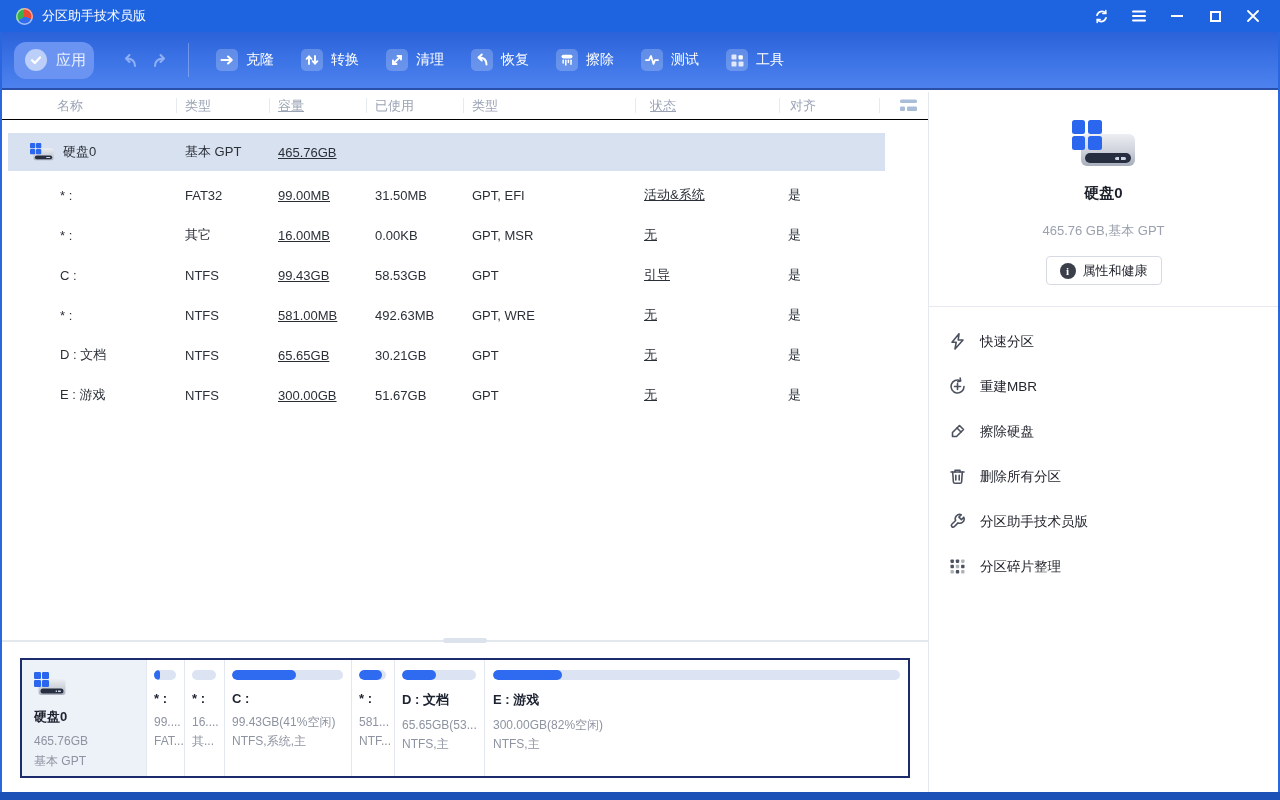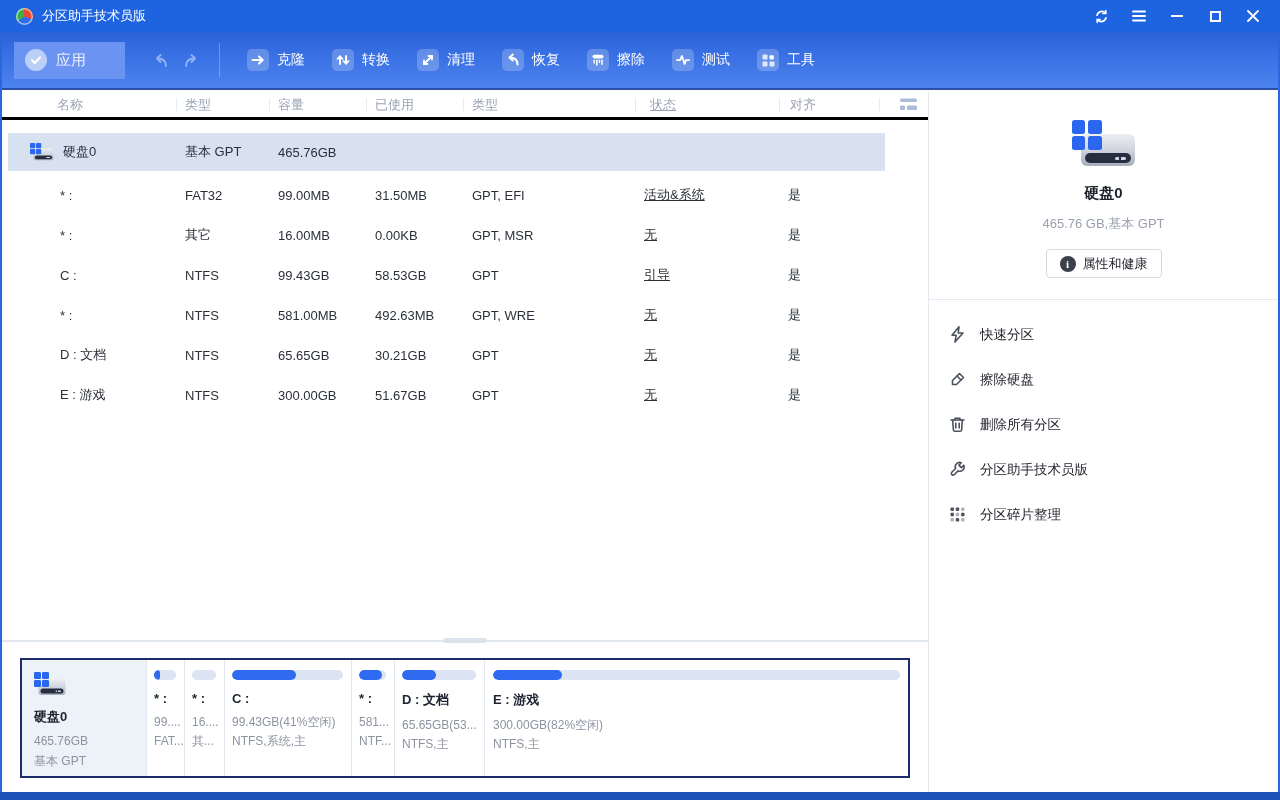--- a/index.html
+++ b/index.html
@@ -32,21 +32,21 @@
   .glyph-max { width:11px; height:11px; border:2px solid #fff; }
 
   
   .toolbar {
     height:58px; display:flex; align-items:center; padding-left:14px;
     background:linear-gradient(180deg,#2b62d9 0%,#3a71e4 45%,#4d82ee 100%);
     border-bottom:2px solid #2a4fa8;
   }
   .apply-btn {
     display:flex; align-items:center; gap:9px; border:none; cursor:pointer;
-    width:111px; height:37px; border-radius:0; background:#6b94f2; padding:0 0 0 11px;
+    width:80px; height:37px; border-radius:12px; background:#6b94f2; padding:0 0 0 11px;
     font-family:inherit;
   }
   .apply-check {
     width:22px; height:22px; border-radius:50%; background:rgba(255,255,255,.55);
     display:flex; align-items:center; justify-content:center; flex:0 0 auto;
   }
   .apply-label { color:#eaf0fd; font-size:15px; }
   .hist-btn { margin-left:26px; color:#8fb0f6; cursor:pointer; display:flex; align-items:center; }
   .hist-btn + .hist-btn { margin-left:10px; }
   .tsep { width:1px; height:34px; background:rgba(255,255,255,.28); margin:0 0 0 18px; }
@@ -60,24 +60,24 @@
     display:flex; align-items:center; justify-content:center; flex:0 0 auto;
   }
 
   
   .main { position:absolute; left:2px; right:2px; top:92px; bottom:8px; display:flex; background:#fff; }
   .left-pane { width:926px; display:flex; flex-direction:column; }
   .right-pane { flex:1; border-left:1px solid #e4e8ef; background:#fff; }
 
   
   .thead { height:28px; display:flex; align-items:center; font-size:13px; color:#9aa3b5;
-           border-bottom:3px solid #000000; }
+           border-bottom:1px solid #000000; }
   .hc { height:100%; display:flex; align-items:center; padding-left:8px; position:relative; }
   .hc::after { content:""; position:absolute; right:0; top:6px; bottom:6px; width:1px; background:#e6eaf1; }
-  .col-name{width:175px; padding-left:55px;} .col-type{width:93px;} .col-cap{width:97px;}
+  .col-name{width:175px; padding-left:55px;} .col-type{width:93px;} .col-cap{width:97px;text-decoration:underline;}
   .col-used{width:97px;} .col-fs{width:172px;} .col-status{width:144px; padding-left:14px;text-decoration:underline;}
   .col-align{width:100px; padding-left:10px;} .col-cog{flex:1; justify-content:center;}
   .col-cog::after{display:none;}
   .cog-wrap{ cursor:pointer; display:flex; }
 
   .tbody { flex:1; padding-top:13px; overflow:hidden; }
   .trow { height:40px; display:flex; align-items:center; font-size:13px; cursor:default; position:relative; }
   .trow .c { position:relative; z-index:1; display:flex; align-items:center; height:100%; padding-left:8px; overflow:hidden; white-space:nowrap; }
   .trow .c.col-name { padding-left:58px; }
   .trow.disk-row { height:38px; margin-bottom:4px; }
@@ -93,21 +93,21 @@
   .drive-slot::after { content:""; position:absolute; right:5px; top:3.5px; width:11px; height:3px;
     background:linear-gradient(90deg,#cfd5e2 0 4px,transparent 4px 6px,#cfd5e2 6px 11px); border-radius:1.5px; }
   .drive-grid { position:absolute; left:0; top:0; width:30px; height:30px; display:grid;
     grid-template-columns:1fr 1fr; grid-template-rows:1fr 1fr; gap:2.5px; }
   .drive-grid span { background:#2a66ee; border-radius:2.5px; }
 
   
   .rhead { text-align:center; padding-top:28px; }
   .rhead .icon-holder { display:inline-block; }
   .rname { font-size:15px; font-weight:bold; color:#1d222c; margin-top:12px; }
-  .rdesc { font-size:13px; color:#9aa1ad; margin-top:12px; }
+  .rdesc { font-size:13px; color:#9aa1ad; margin-top:19px; }
   .props-btn { margin-top:16px; height:29px; padding:0 13px; border:1px solid #d6dae2; border-radius:4px;
     background:#fff; display:inline-flex; align-items:center; gap:7px; font-size:13px; color:#23262e;
     cursor:pointer; font-family:inherit; }
   .info-icon { width:16px; height:16px; border-radius:50%; background:#3a3f4a; color:#fff; font-size:11px;
     font-weight:bold; display:flex; align-items:center; justify-content:center; font-family:"Liberation Serif",serif; }
   .rdivider { height:1px; background:#e6e9ef; margin-top:21px; }
   .ractions { padding:12px 0 0 0; }
   .raction { height:45px; display:flex; align-items:center; padding-left:19px; gap:13px; cursor:pointer;
     font-size:13.5px; color:#23262e; }
   .raction svg { color:#4b515e; flex:0 0 auto; }
@@ -491,20 +491,28 @@
 
     <div class="ractions">
       <div class="raction">
         <svg width="19" height="19" viewBox="0 0 19 19" fill="none" stroke="currentColor" stroke-width="1.6" stroke-linejoin="round">
           <path d="M11 1.8 L4 10.2 H8.2 L7 17 L15 8 H10.2 L11 1.8 Z"></path>
         </svg>
         <span>快速分区</span>
       </div>
       <div class="raction">
         <svg width="19" height="19" viewBox="0 0 19 19" fill="none" stroke="currentColor" stroke-width="1.6" stroke-linecap="round" stroke-linejoin="round">
+          <path d="M16 9.5 A6.5 6.5 0 1 1 12.4 3.7"></path>
+            <path d="M12.2 1 L12.6 4 L9.8 4.8"></path>
+            <path d="M9.5 6.5 V12.5 M6.5 9.5 H12.5"></path>
+        </svg>
+        <span>重建MBR</span>
+      </div>
+      <div class="raction">
+        <svg width="19" height="19" viewBox="0 0 19 19" fill="none" stroke="currentColor" stroke-width="1.6" stroke-linecap="round" stroke-linejoin="round">
           <path d="M11.5 3.5 L15.5 7.5 L8.5 14.5 H4.5 V10.5 Z"></path>
             <path d="M9 6 L13 10"></path>
         </svg>
         <span>擦除硬盘</span>
       </div>
       <div class="raction">
         <svg width="19" height="19" viewBox="0 0 19 19" fill="none" stroke="currentColor" stroke-width="1.6" stroke-linecap="round" stroke-linejoin="round">
           <path d="M3 5 H16"></path>
             <path d="M7 5 V3.2 H12 V5"></path>
             <path d="M4.7 5 L5.4 15 A1.5 1.5 0 0 0 6.9 16.3 H12.1 A1.5 1.5 0 0 0 13.6 15 L14.3 5"></path>

